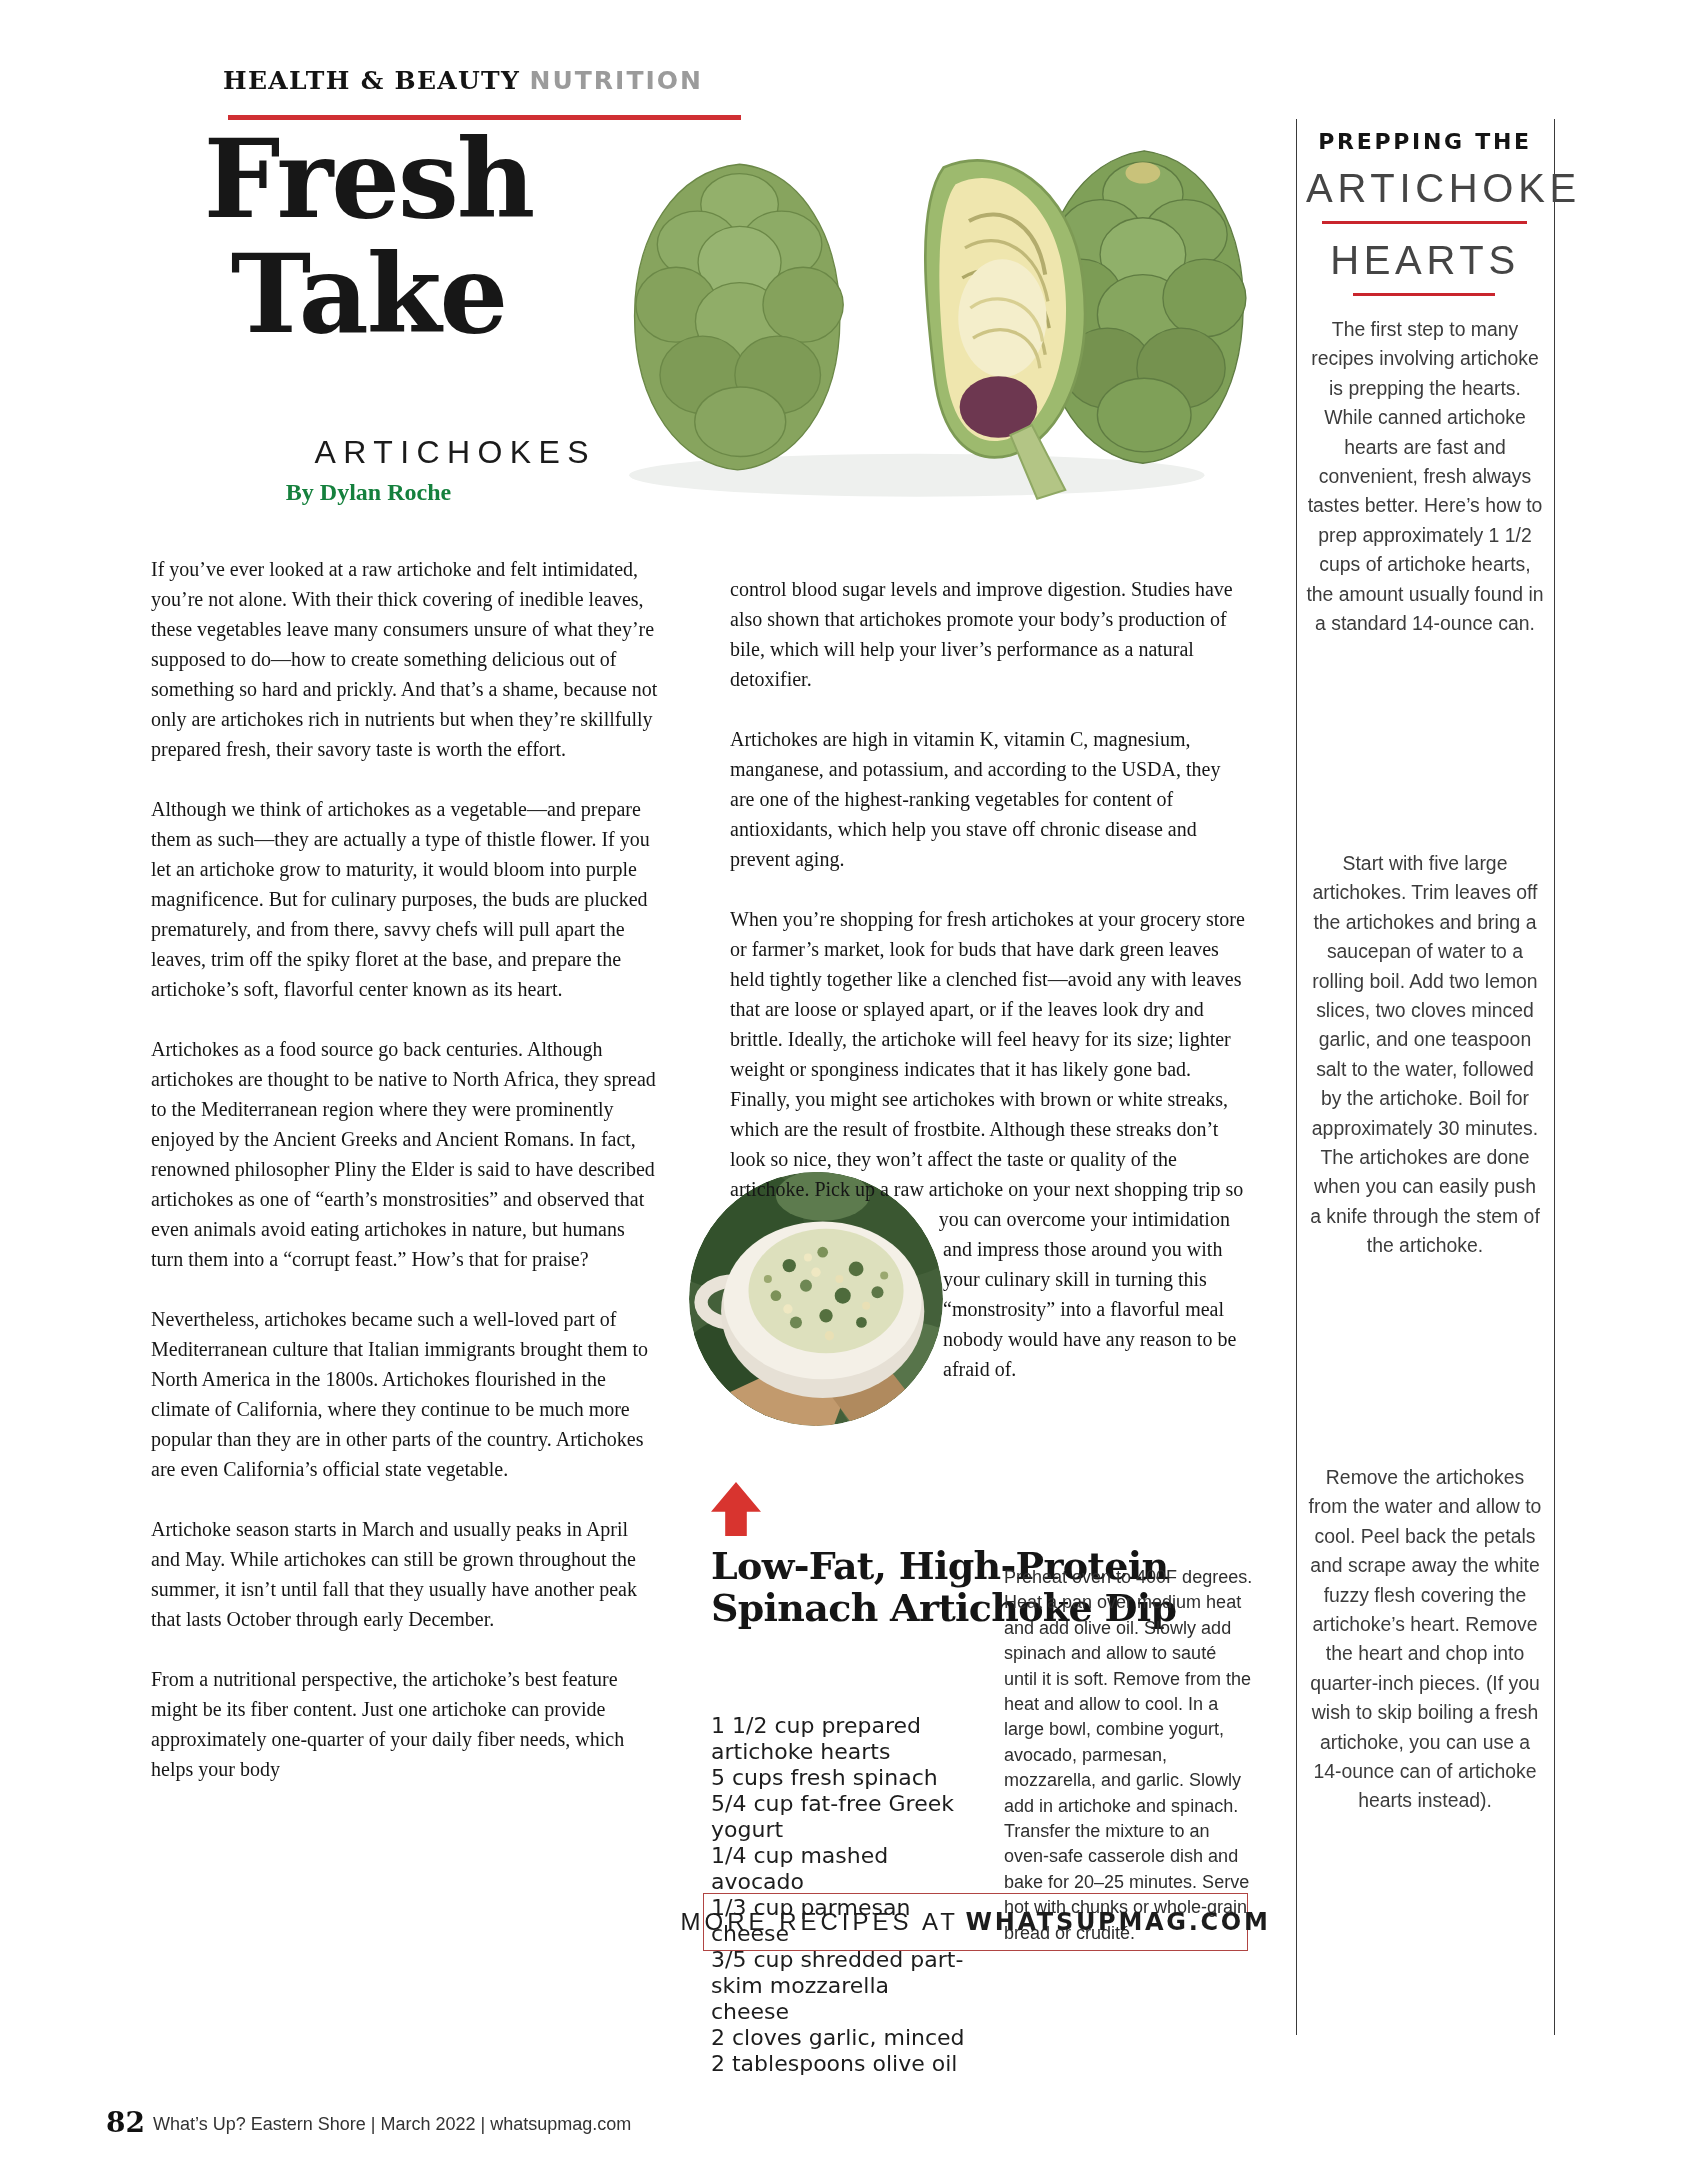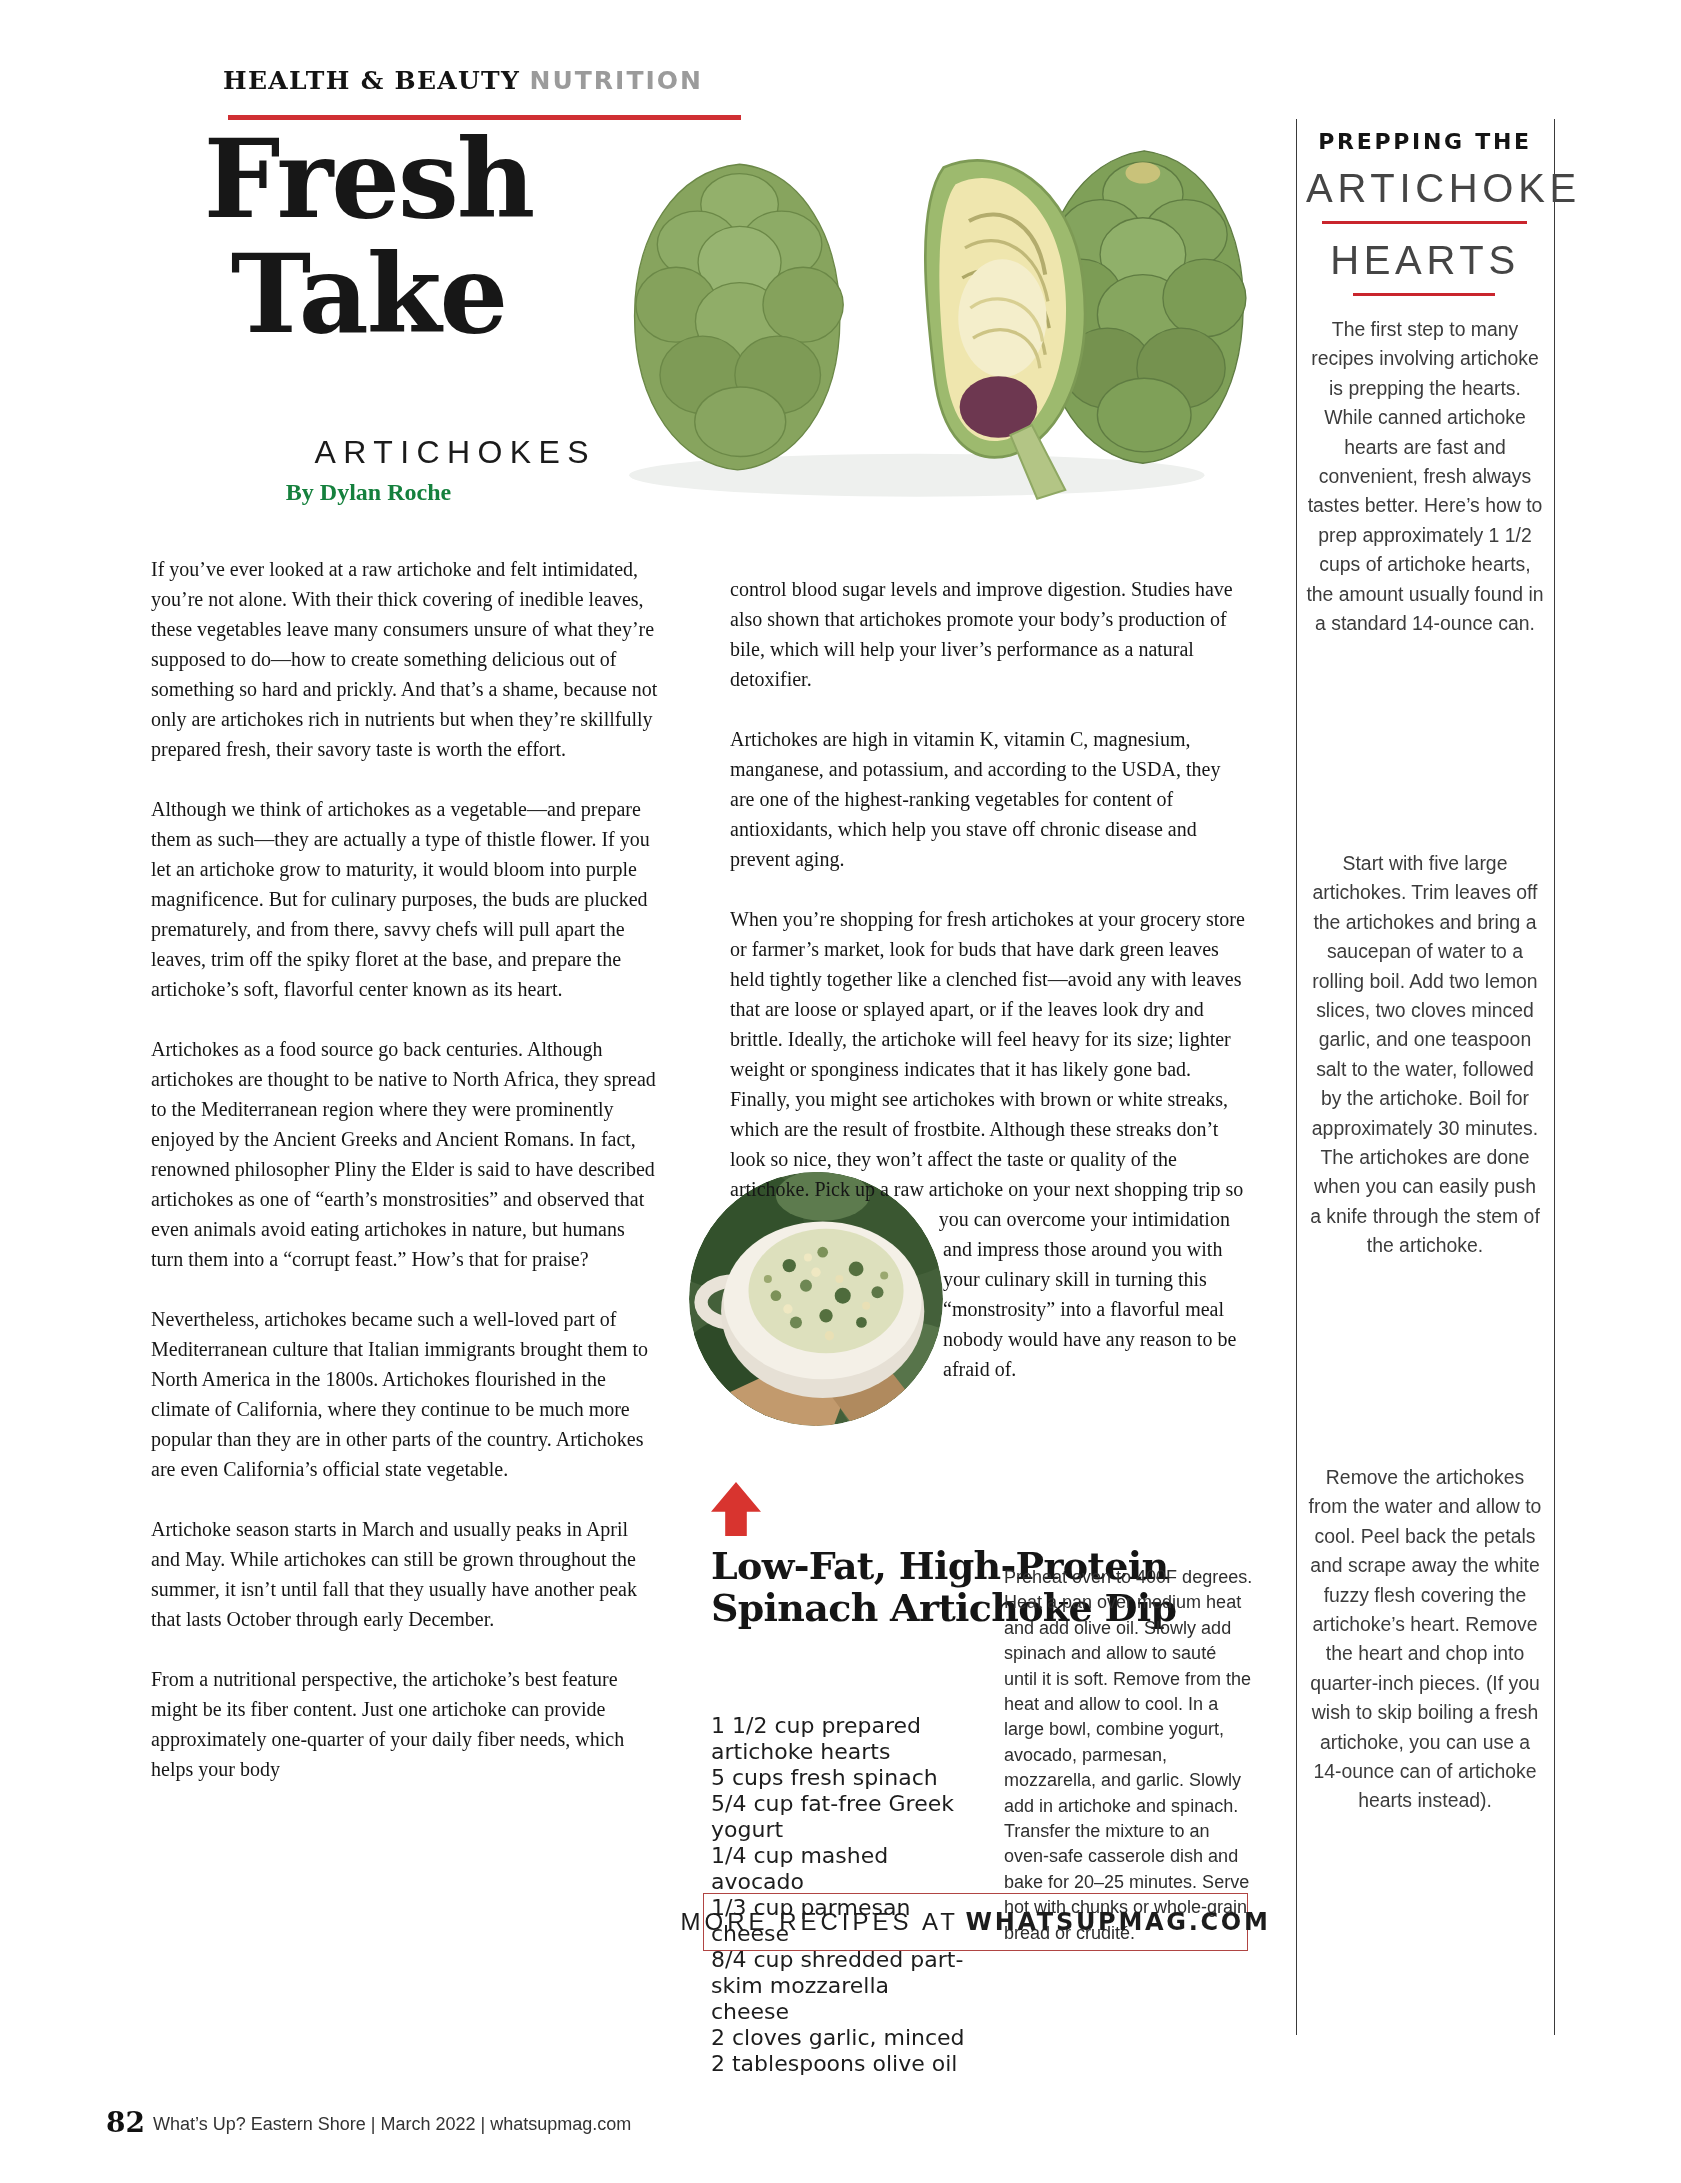--- a/index.html
+++ b/index.html
@@ -198,21 +198,21 @@
         <polygon points="37,0 74,44 53,44 53,80 21,80 21,44 0,44" fill="#d8342f"></polygon>
       </svg>
   </div>
   <div class="abs recipe-title">Low-Fat, High-Protein Spinach Artichoke Dip</div>
   <div class="abs ingredients">
     <div>1 1/2 cup prepared artichoke hearts</div>
     <div>5 cups fresh spinach</div>
     <div>5/4 cup fat-free Greek yogurt</div>
     <div>1/4 cup mashed avocado</div>
     <div>1/3 cup parmesan cheese</div>
-    <div>8/4 cup shredded part-skim mozzarella cheese</div>
+    <div>3/5 cup shredded part-skim mozzarella cheese</div>
     <div>2 cloves garlic, minced</div>
     <div>2 tablespoons olive oil</div>
   </div>
   <div class="abs instructions">Preheat oven to 400F degrees. Heat a pan over medium heat and add olive oil. Slowly add spinach and allow to sauté until it is soft. Remove from the heat and allow to cool. In a large bowl, combine yogurt, avocado, parmesan, mozzarella, and garlic. Slowly add in artichoke and spinach. Transfer the mixture to an oven-safe casserole dish and bake for 20–25 minutes. Serve hot with chunks or whole-grain bread or crudité.</div>
 
   <div class="abs more-box">
     <span>MORE RECIPES AT</span>
     <span class="site">WHATSUPMAG.COM</span>
   </div>
 

